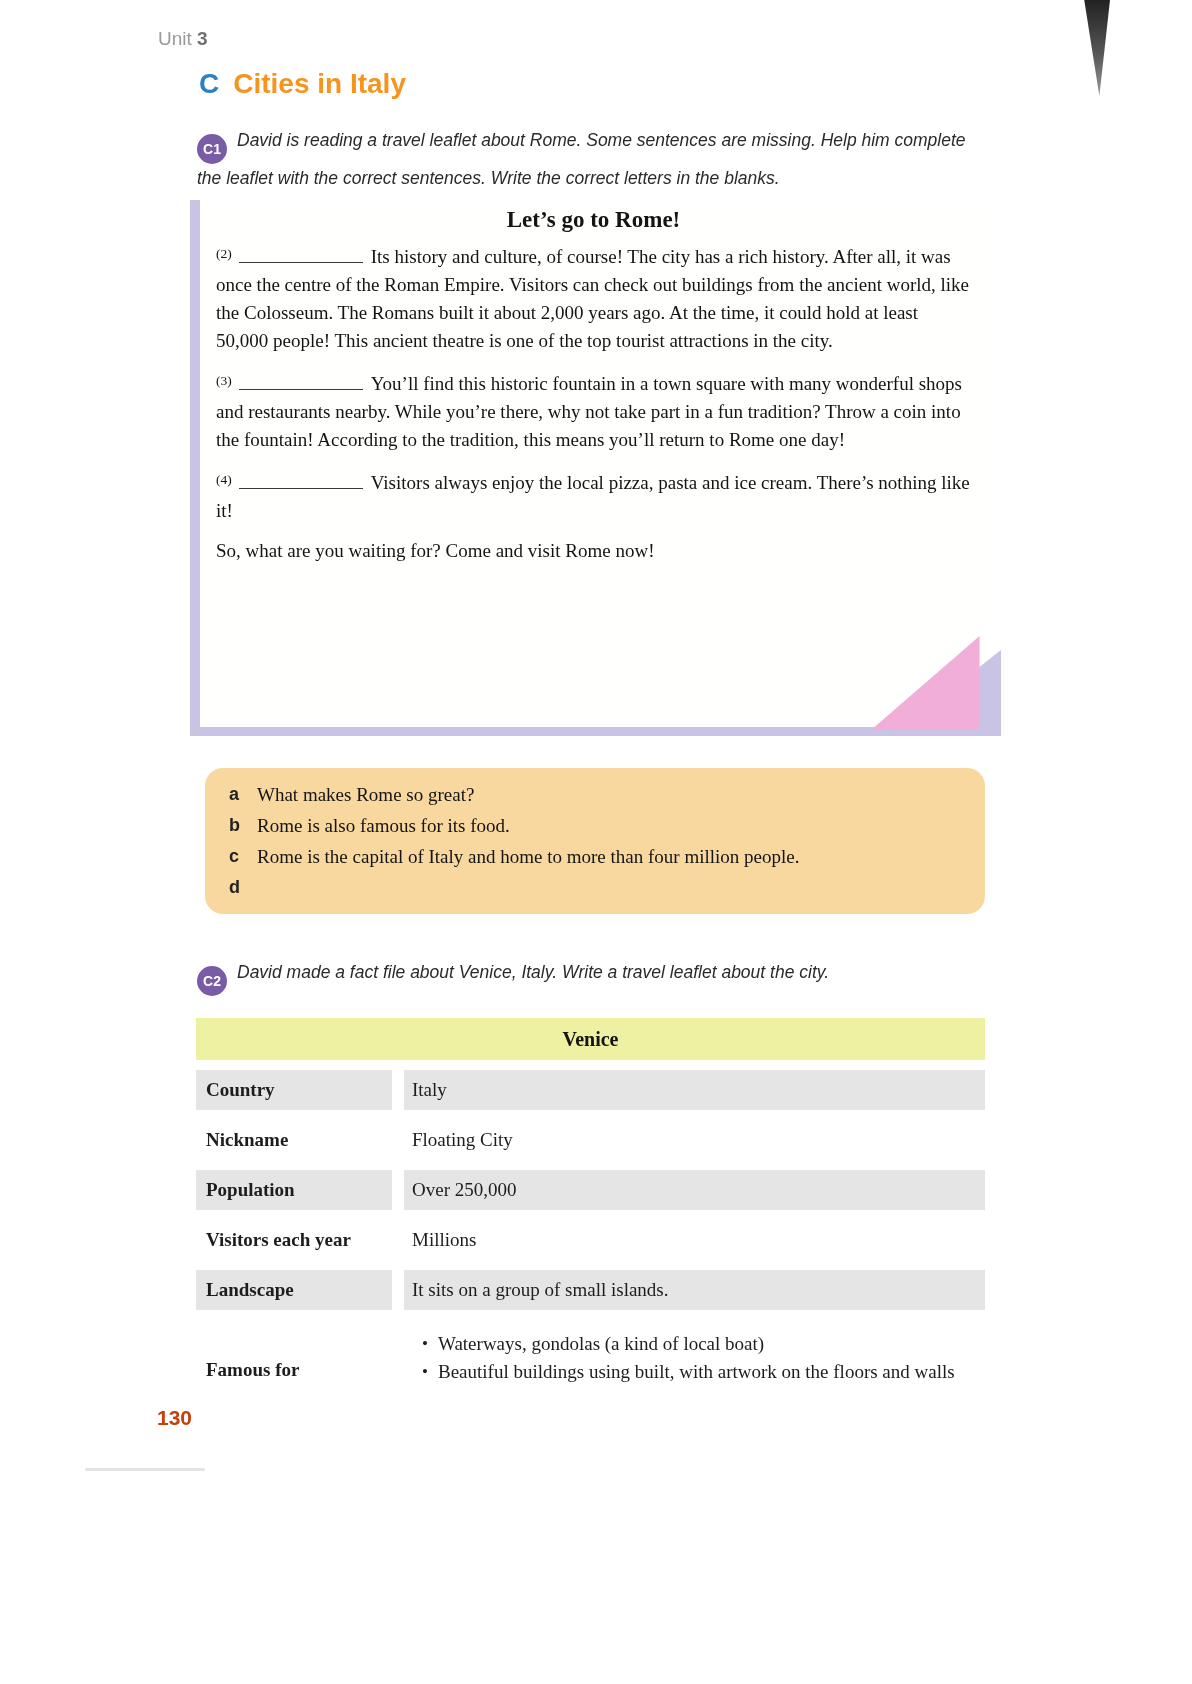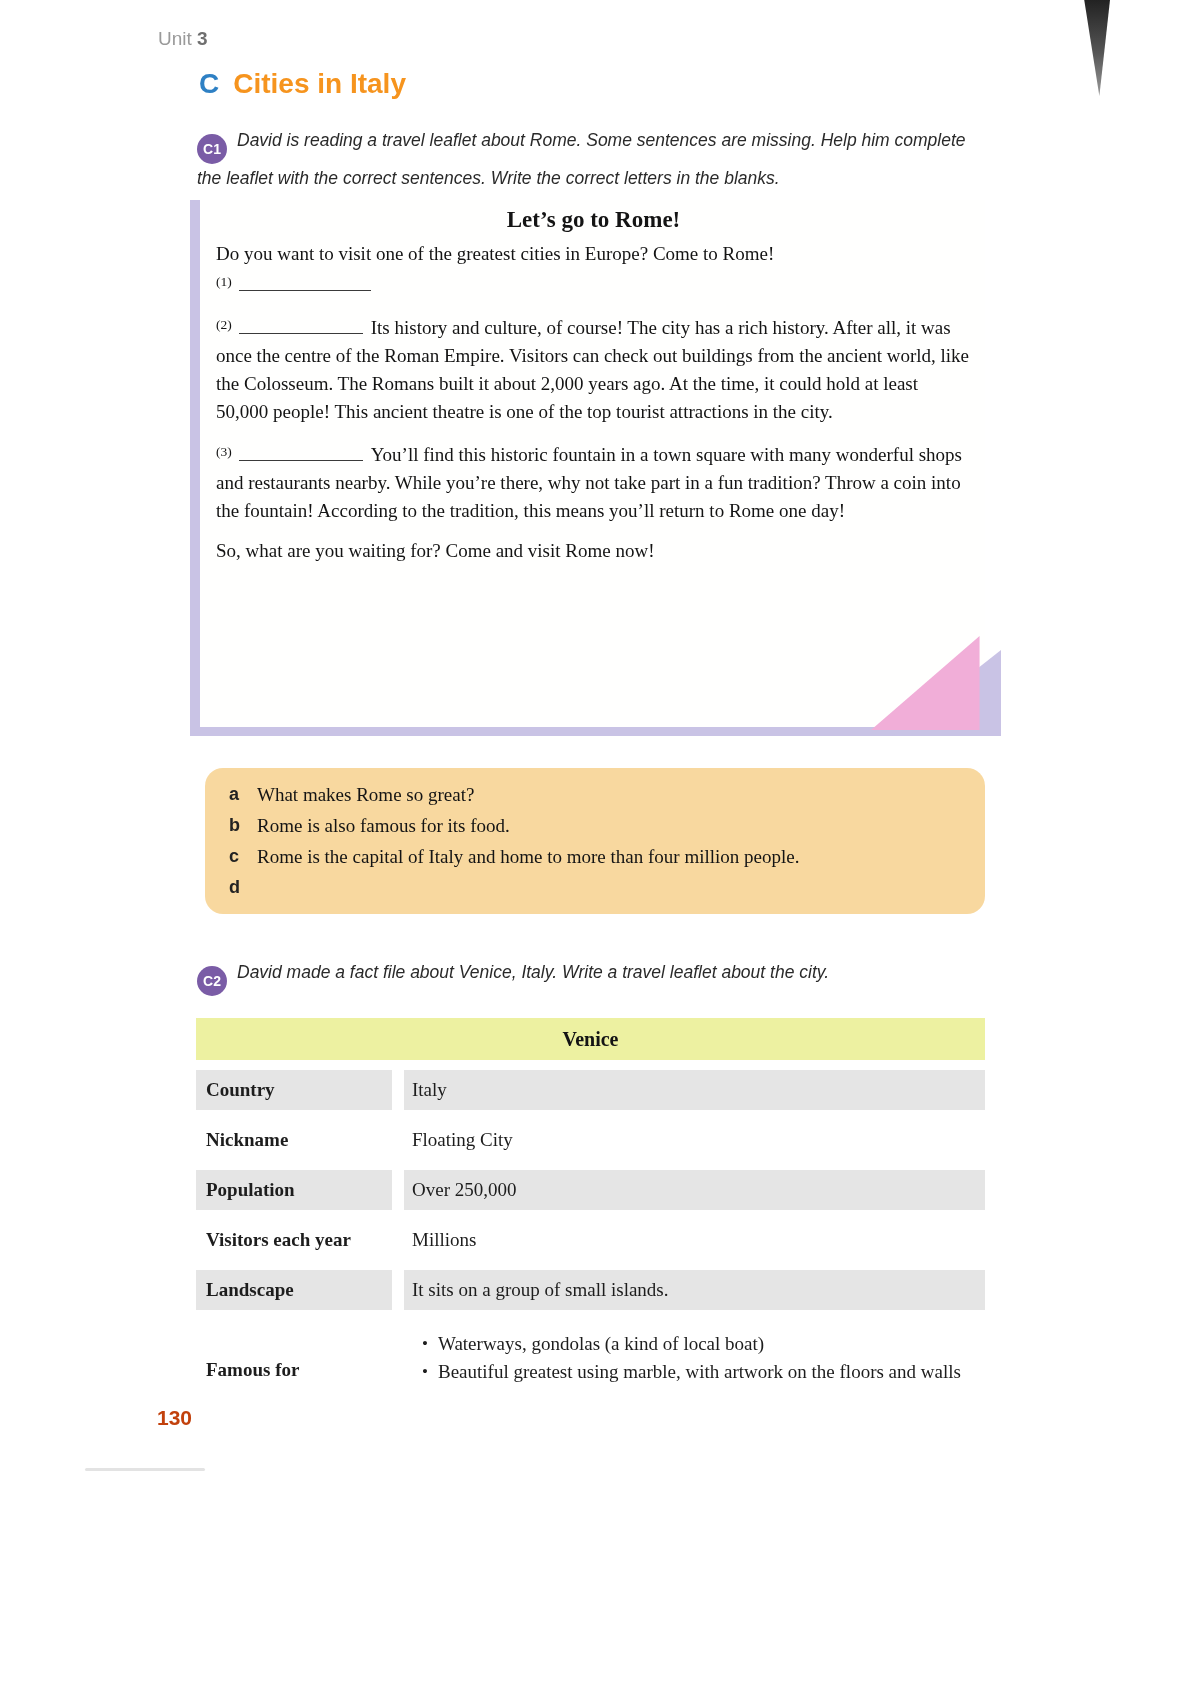--- a/index.html
+++ b/index.html
@@ -120,28 +120,27 @@
     <span class="section-letter">C</span><span class="section-title">Cities in Italy</span>
   </div>
 
   <p class="instr instr-c1">
     <span class="badge">C1</span><span>David is reading a travel leaflet about Rome. Some sentences are missing. Help him complete the leaflet with the correct sentences. Write the correct letters in the blanks.</span>
   </p>
 
   <div class="leaflet">
     <div class="leaflet-title">Let’s go to Rome!</div>
     <p>
-      <span>Do you want to visit one of the greatest cities in Europe? Come to Rome!</span><br>
-      <span class="bnum">(1)</span><span class="blank blank-wide"></span>
-    </p>
-    <p>
       <span class="bnum">(2)</span><span class="blank"></span><span>Its history and culture, of course! The city has a rich history. After all, it was once the centre of the Roman Empire. Visitors can check out buildings from the ancient world, like the Colosseum. The Romans built it about 2,000 years ago. At the time, it could hold at least 50,000 people! This ancient theatre is one of the top tourist attractions in the city.</span>
     </p>
     <p>
       <span class="bnum">(3)</span><span class="blank"></span><span>You’ll find this historic fountain in a town square with many wonderful shops and restaurants nearby. While you’re there, why not take part in a fun tradition? Throw a coin into the fountain! According to the tradition, this means you’ll return to Rome one day!</span>
+    </p>
+    <p>
+      <span class="bnum">(4)</span><span class="blank"></span><span>Visitors always enjoy the local pizza, pasta and ice cream. There’s nothing like it!</span>
     </p>
     <p>So, what are you waiting for? Come and visit Rome now!</p>
     <div class="curl">
       <div class="curl-under"></div>
       <div class="curl-pink"></div>
     </div>
   </div>
 
   <div class="options-box">
     <div class="opt">
@@ -190,21 +189,21 @@
     </div>
     <div class="ff-row ff-row-famous">
       <div class="ff-label">Famous for</div>
       <div class="ff-value">
         <div class="ff-bullet">
           <span class="ff-dot">•</span>
           <span class="ff-bullet-text">Waterways, gondolas (a kind of local boat)</span>
         </div>
         <div class="ff-bullet">
           <span class="ff-dot">•</span>
-          <span class="ff-bullet-text">Beautiful greatest using marble, with artwork on the floors and walls</span>
+          <span class="ff-bullet-text">Beautiful buildings using built, with artwork on the floors and walls</span>
         </div>
       </div>
     </div>
   </div>
 
   <div class="page-num">130</div>
   <div class="page-edge"></div>
 
 </div>
 

